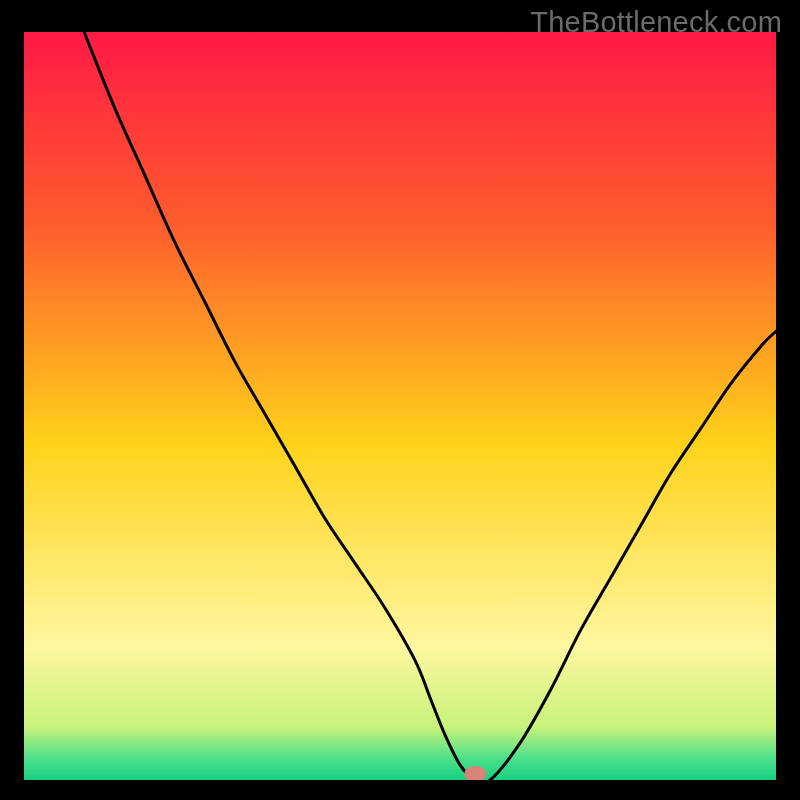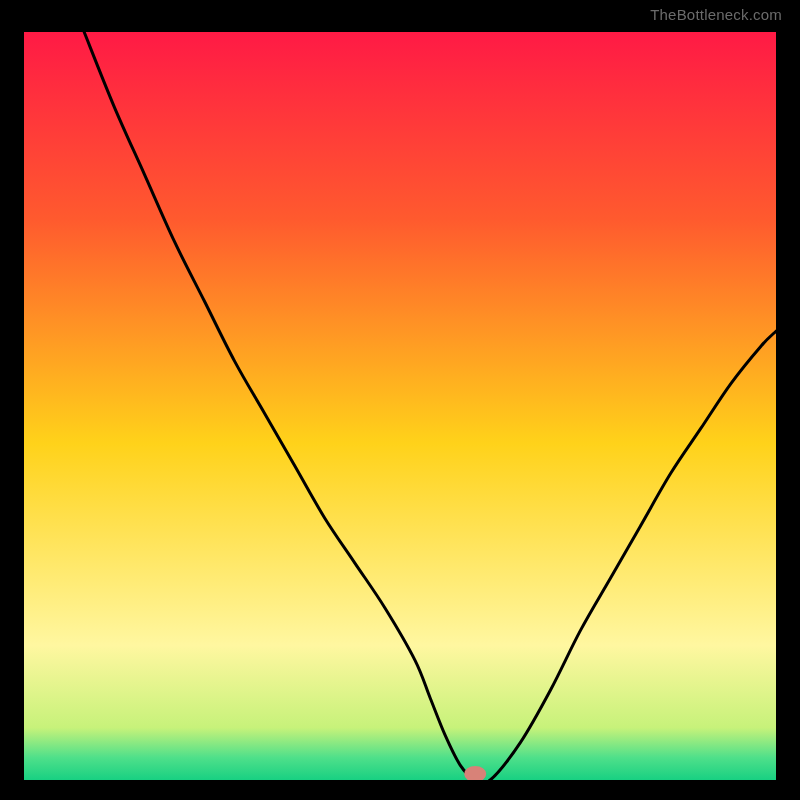--- a/index.html
+++ b/index.html
@@ -15,21 +15,21 @@
     position: relative;
     width: 800px;
     height: 800px;
     background: #000;
   }
   .watermark {
     position: absolute;
     top: 6px;
     right: 18px;
     color: #6b6b6b;
-    font-size: 15px;
+    font-size: 29px;
     font-weight: 500;
     letter-spacing: 0.2px;
     z-index: 10;
   }
   .plot {
     position: absolute;
     left: 24px;
     top: 32px;
     width: 752px;
     height: 748px;

